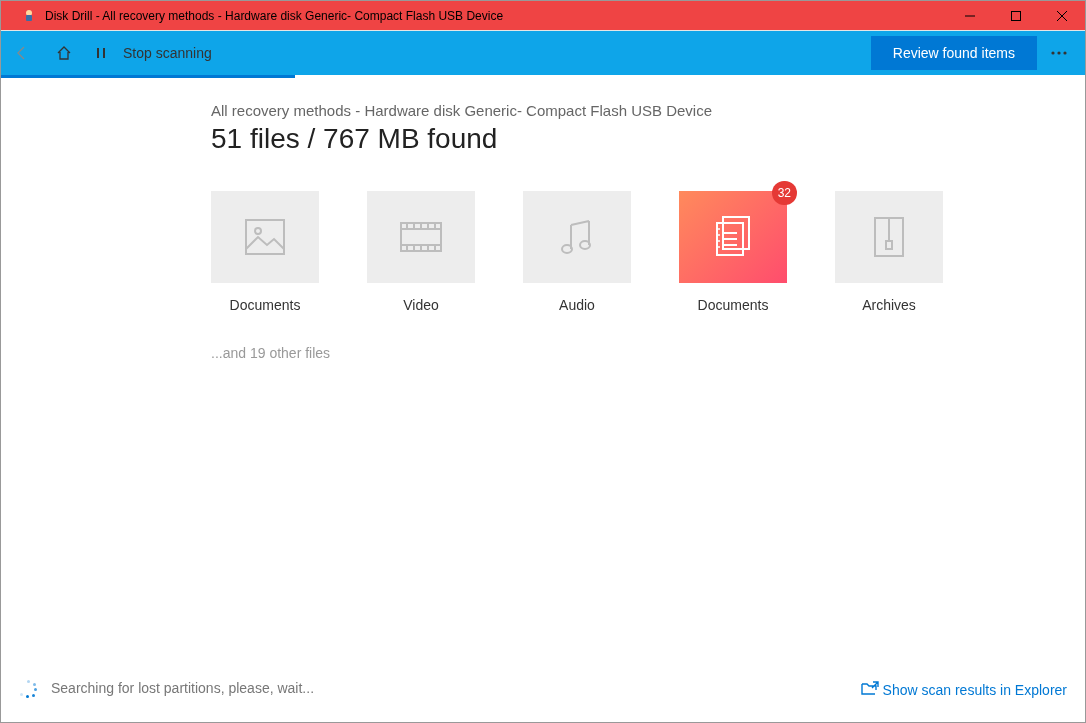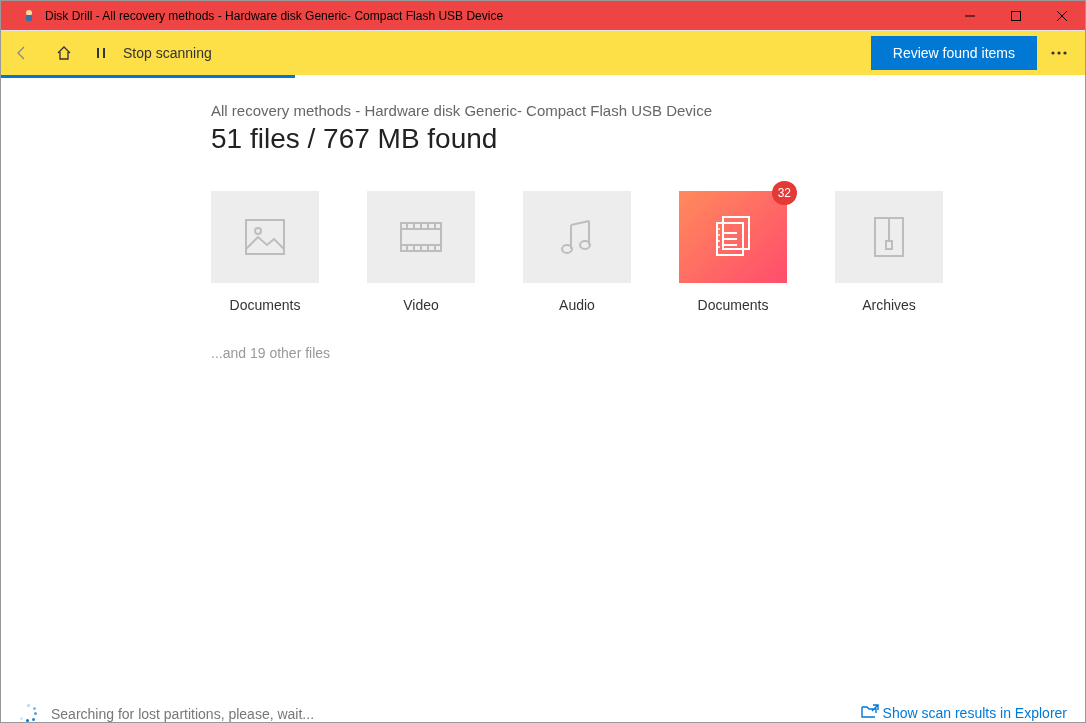--- a/index.html
+++ b/index.html
@@ -34,21 +34,21 @@
     .win-btn {
       width: 46px; height: 100%;
       display: flex; align-items: center; justify-content: center;
       color: #000;
     }
     .win-btn svg { display: block; }
 
     
     .toolbar {
       height: 44px;
-      background: #fde047;
+      background: #0ea5e9;
       display: flex;
       align-items: center;
       padding: 0 4px 0 0;
     }
     .tb-left { display: flex; align-items: center; height: 100%; }
     .tb-btn {
       width: 42px; height: 100%;
       display: flex; align-items: center; justify-content: center;
       color: #555;
     }
@@ -147,21 +147,21 @@
     .other-files {
       margin-top: 32px;
       font-size: 14px;
       color: #999;
     }
 
     
     .status-bar {
       height: 42px;
       display: flex;
-      align-items: flex-end;
+      align-items: flex-start;
       padding: 0 18px;
       font-size: 14px;
     }
     .spinner {
       width: 18px; height: 18px;
       margin-right: 14px;
       position: relative;
     }
     .spinner-dot {
       position: absolute;

